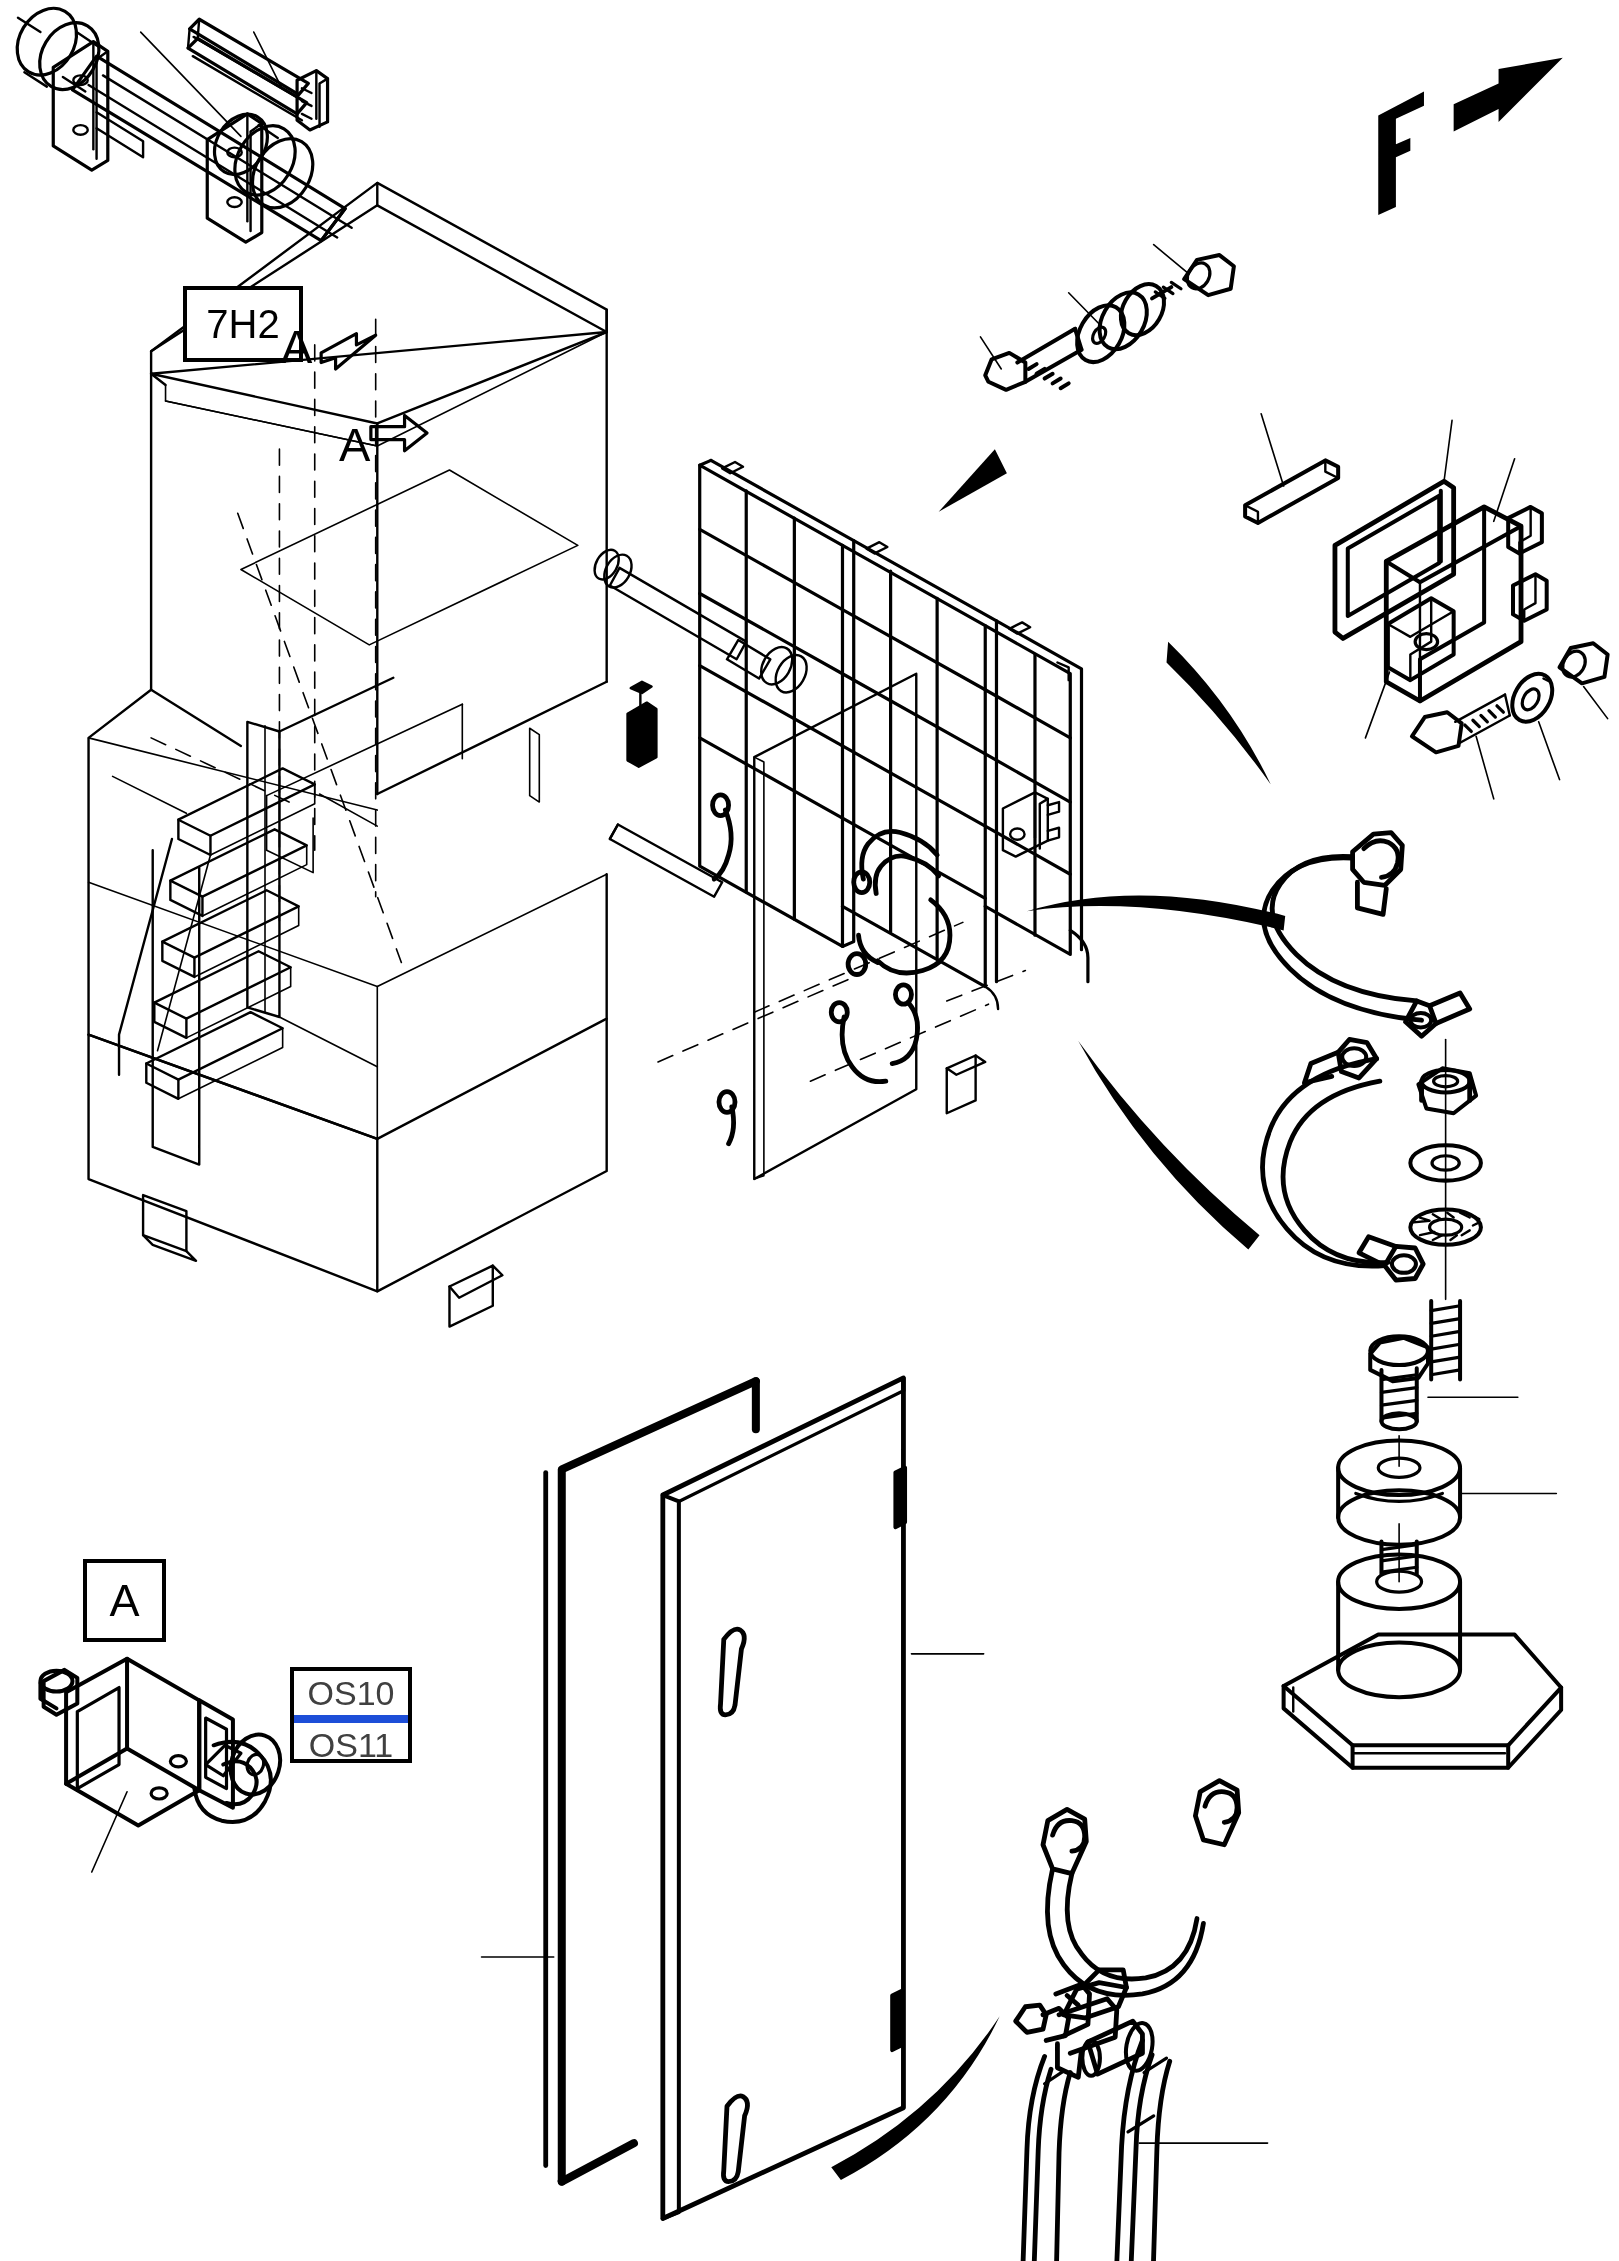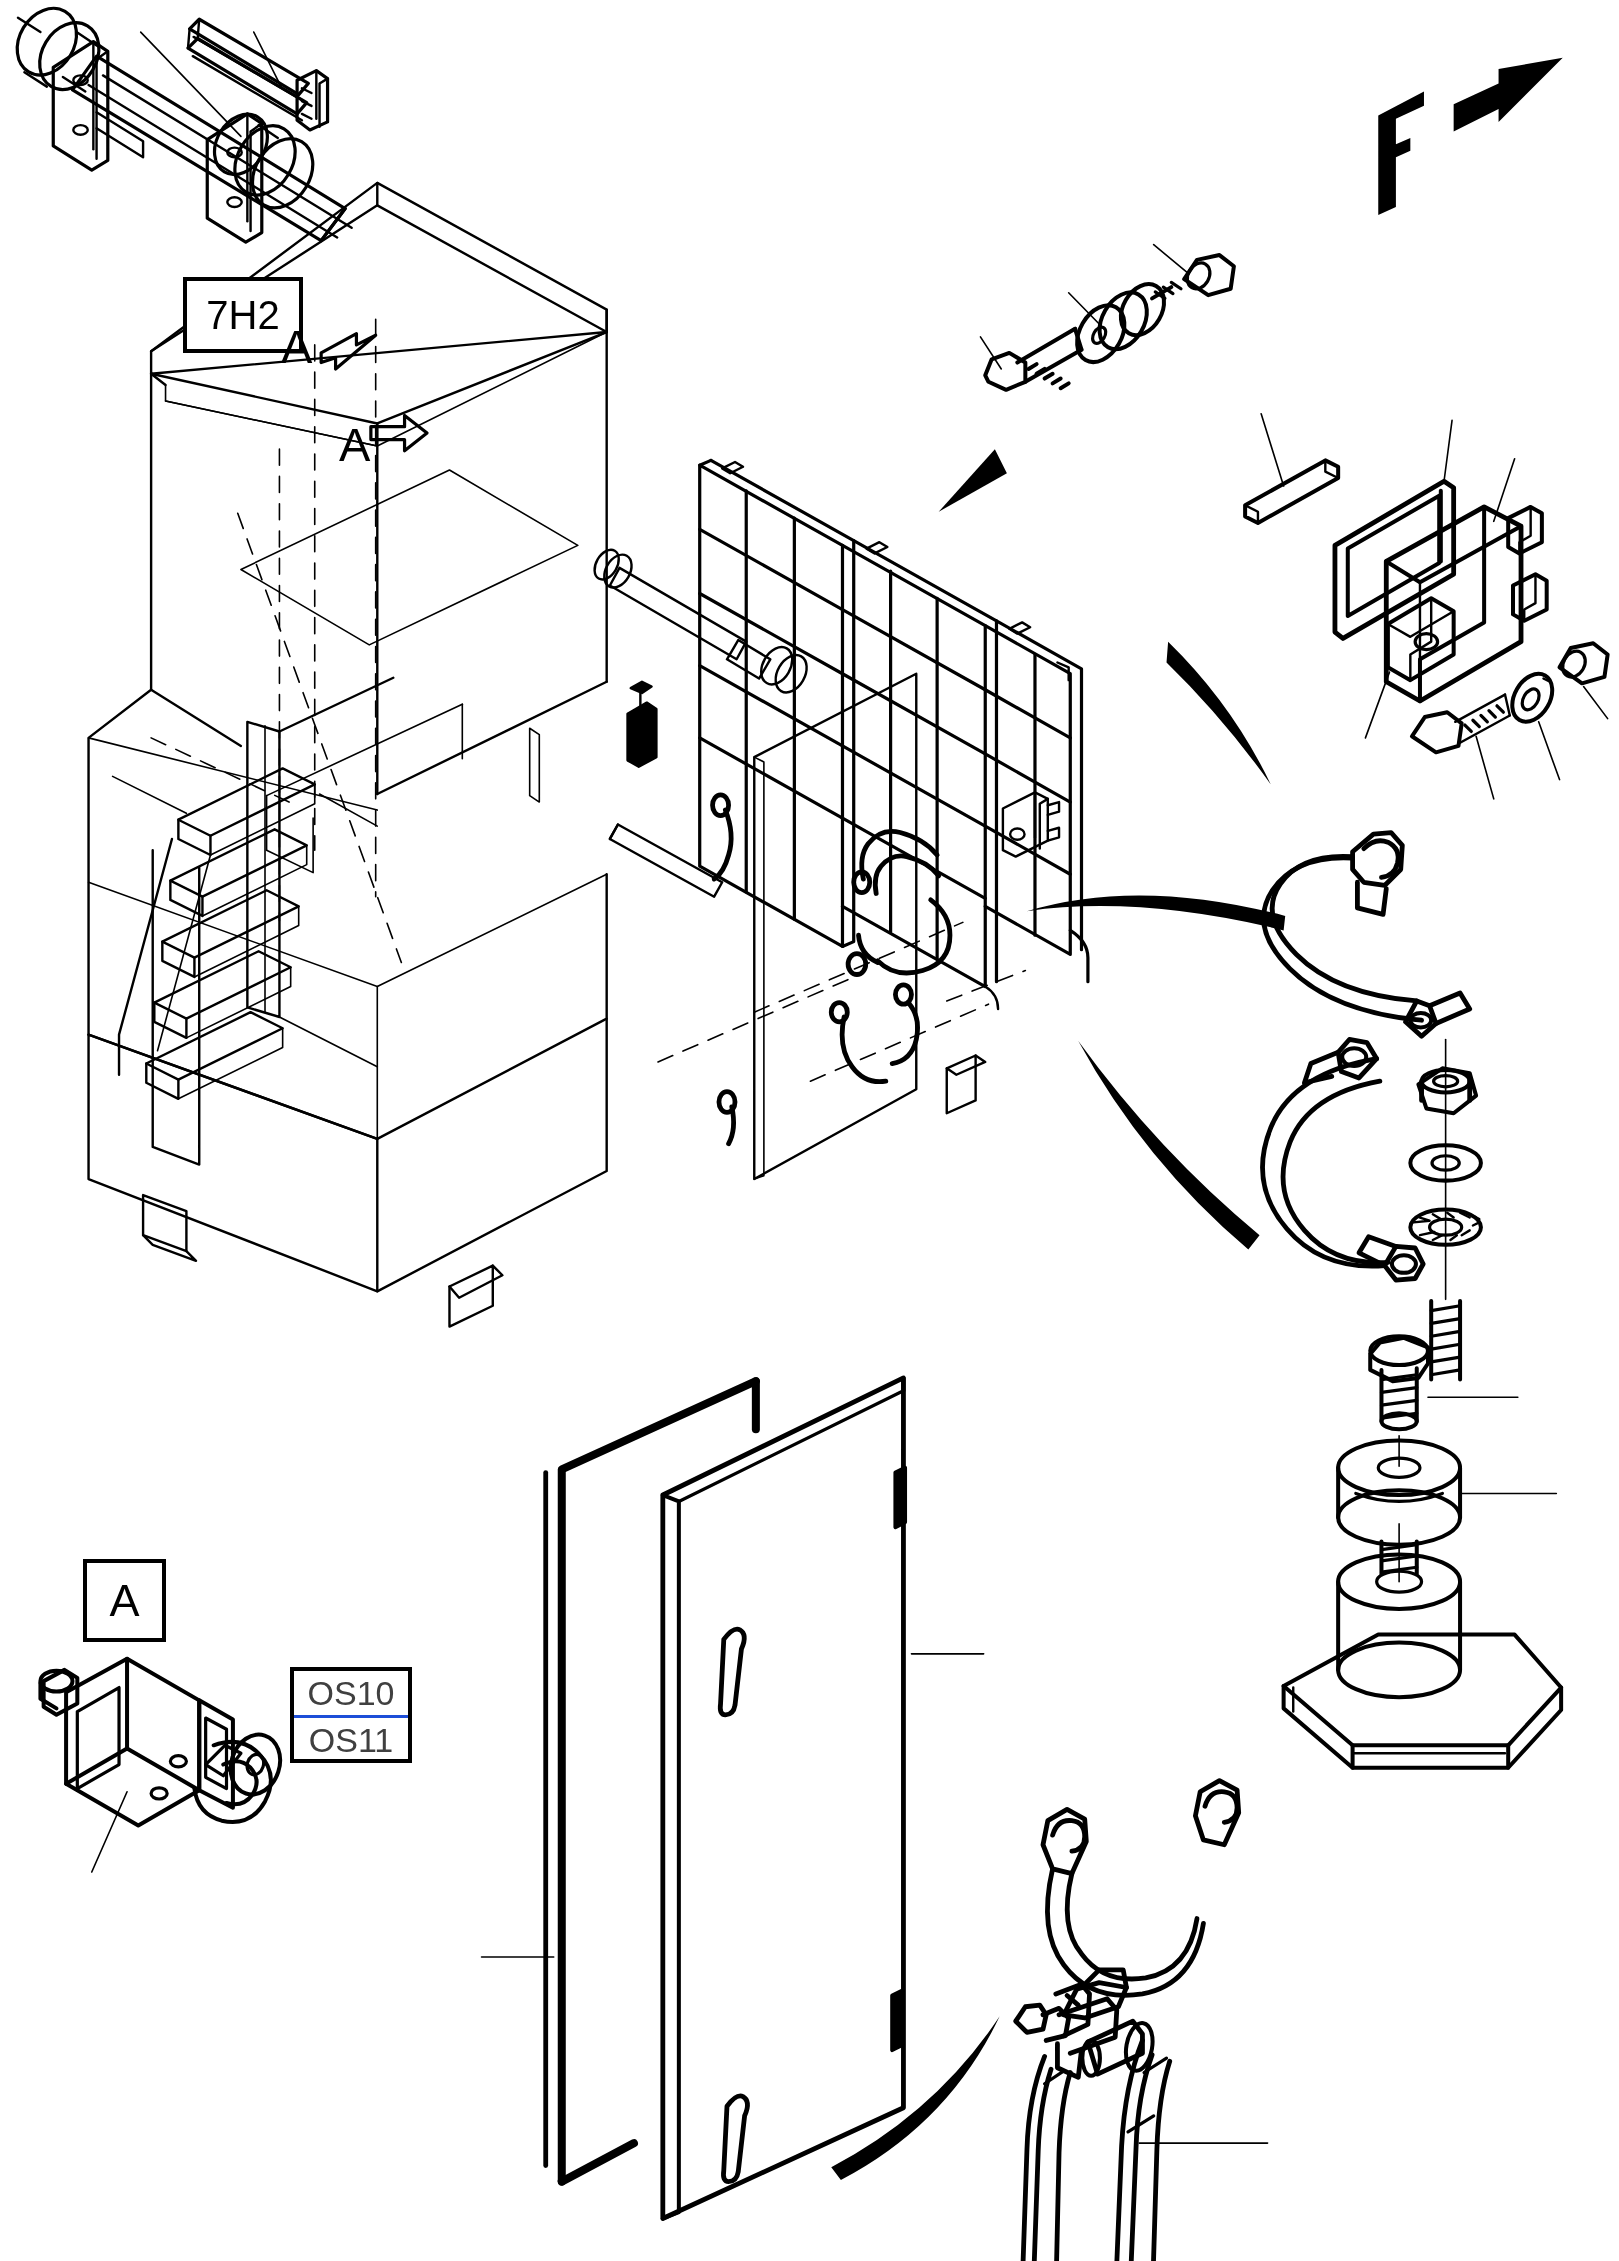--- a/index.html
+++ b/index.html
@@ -5,21 +5,21 @@
   html,body{margin:0;padding:0;background:#ffffff;}
   body{font-family:"Liberation Sans",sans-serif;}
   #sheet{position:relative;width:1620px;height:2261px;background:#fff;overflow:hidden;}
   #sheet svg{position:absolute;left:0;top:0;}
   .lbl{position:absolute;border:4px solid #000;background:#fff;
        display:flex;align-items:center;justify-content:center;
        font-family:"Liberation Sans",sans-serif;color:#000;line-height:1;}
   .lbl-stack{position:absolute;border:4px solid #000;background:#fff;}
   .lbl-stack > div{display:flex;align-items:center;justify-content:center;
        font-family:"Liberation Sans",sans-serif;color:#404040;line-height:1;}
-  .lbl-stack > div + div{border-top:3px solid #1d4ed8;}
+  .lbl-stack > div + div{border-top:8px solid #1d4ed8;}
 </style>
 </head>
 <body>
 
 <div id="sheet">
 
 <svg width="1620" height="2261" viewBox="0 0 2019 2819">
   <g fill="none" stroke="#000" stroke-width="3" stroke-linejoin="round" stroke-linecap="round">
 
   <g>
@@ -478,21 +478,21 @@
     <ellipse cx="318" cy="2200" rx="30" ry="38" transform="rotate(18 318 2200)" stroke-width="5"></ellipse>
     <ellipse cx="318" cy="2200" rx="10" ry="13" transform="rotate(18 318 2200)" stroke-width="4"></ellipse>
     <path d="M256 2200 L280 2176 L300 2186 L278 2214 Z" stroke-width="4"></path>
 
     <path d="M158 2234 L114 2334" stroke-width="2"></path>
   </g>
 
   </g>
 </svg>
 
-<div class="lbl" style="left:183px;top:277px;width:112px;height:68px;font-size:40px;">
+<div class="lbl" style="left:183px;top:286px;width:112px;height:68px;font-size:40px;">
   <span>7H2</span>
 </div>
 
 <div class="lbl" style="left:83px;top:1559px;width:75px;height:75px;font-size:45px;">
   <span>A</span>
 </div>
 
 <div class="lbl-stack" style="left:290px;top:1667px;width:114px;height:88px;">
   <div style="height:50%;font-size:34px;">OS10</div>
   <div style="height:50%;font-size:34px;">OS11</div>

